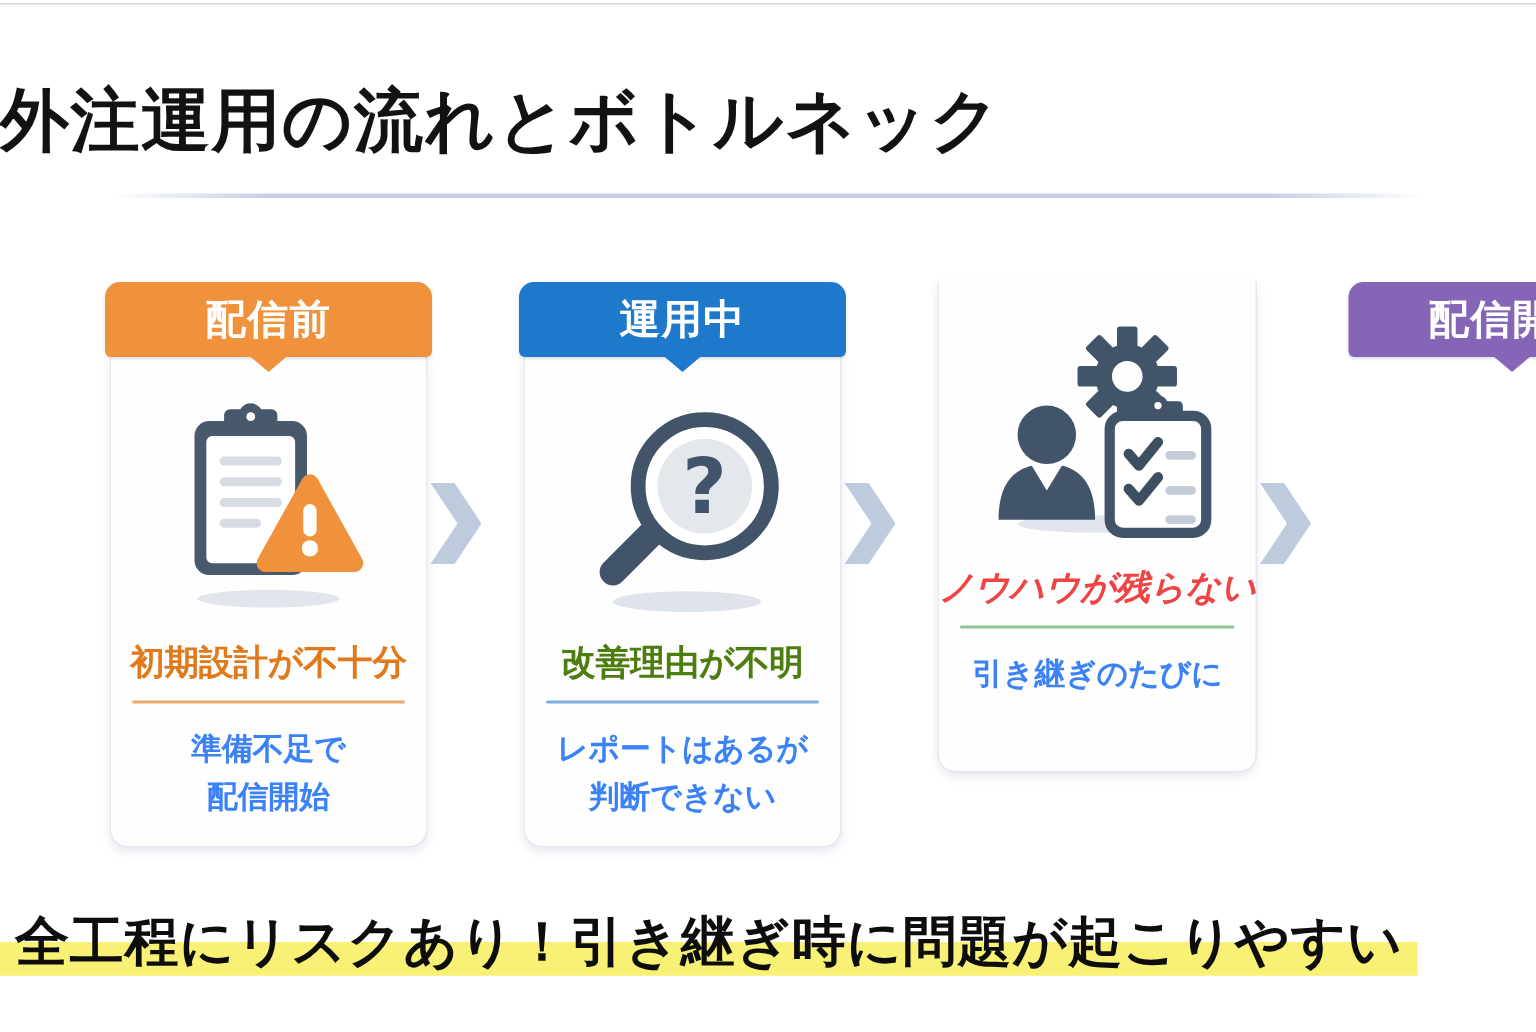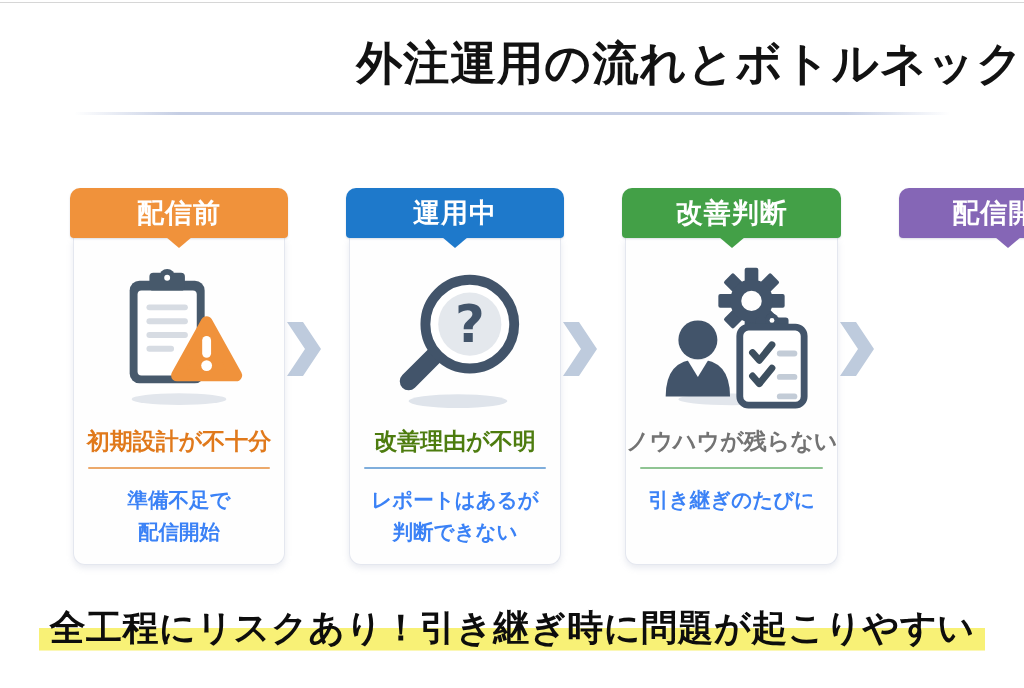--- a/index.html
+++ b/index.html
@@ -6,21 +6,21 @@
   html,body { width:1024px; height:688px; }
   body {
     font-family: "Liberation Sans", "DejaVu Sans", sans-serif;
     background:#ffffff; overflow:hidden; position:relative;
   }
   .slide { width:1024px; height:688px; position:relative; background:#ffffff; }
   .top-hairline { position:absolute; top:2px; left:0; right:0; height:1px; background:#d6d6d6; }
 
   
   .title {
-    padding-top:33px; text-align:right;
+    padding-top:50px; text-align:left;
     font-size:46px; font-weight:800; color:#121212; letter-spacing:1px;
   }
   .title-divider {
     width:876px; height:3px; margin:17px auto 0;
     background:linear-gradient(90deg, rgba(197,206,228,0) 0%, #c5cee4 12%, #c5cee4 88%, rgba(197,206,228,0) 100%);
     border-radius:2px;
   }
 
   
   .cards-row {
@@ -49,28 +49,28 @@
   .subtitle { font-size:23px; font-weight:800; margin-top:2px; white-space:nowrap; }
   .subtitle-rule { height:2px; margin:10px 14px 0; border-radius:1px; }
   .desc { margin-top:15px; font-size:20.5px; line-height:1.55; color:#3b82f6; font-weight:600; }
 
   
   .bg-0 { background:#f0923b; } .notch-0 { border-top-color:#f0923b; }
   .fg-0 { color:#e0791b; } .rule-0 { background:#eca96b; }
   .bg-1 { background:#1e79cb; } .notch-1 { border-top-color:#1e79cb; }
   .fg-1 { color:#4d7c0f; } .rule-1 { background:#7faedc; }
   .bg-2 { background:#43a047; } .notch-2 { border-top-color:#43a047; }
-  .fg-2 { color:#737373; } .rule-2 { background:#8fc493; }
+  .fg-2 { color:#ef4444;font-style:italic; } .rule-2 { background:#8fc493; }
   .bg-3 { background:#8566b6; } .notch-3 { border-top-color:#8566b6; }
   .fg-3 { color:#7c5bb5; } .rule-3 { background:#b3a0d4; }
 
   .arrow { flex:1 1 auto; display:flex; justify-content:center; margin-top:134px; }
 
   
-  .footer { position:absolute; top:604px; left:0; right:0; text-align:center; }
+  .footer { position:absolute; top:604px; left:0; right:0; }
   .footer .hl {
     display:inline-block; font-size:36px; font-weight:800; color:#0d0d0d;
     letter-spacing:.5px; padding:0 10px;
     background-image:linear-gradient(#f8f176,#f8f176);
     background-repeat:no-repeat; background-size:100% 46%; background-position:0 92%;
   }
 </style>
 </head>
 <body>
 
@@ -146,24 +146,20 @@
       </div>
     </div>
 
     <div class="arrow">
       <svg width="36" height="54" viewBox="0 0 36 54">
           <path d="M2 0 H18 L36 27 L18 54 H2 L20 27 Z" fill="#becbdd"></path>
         </svg>
     </div>
 
     <div class="card">
-      <div class="card-header bg-2">
-        <span>改善判断</span>
-        <div class="notch notch-2"></div>
-      </div>
       <div class="card-body">
         <div class="icon-wrap">
           <svg width="156" height="150" viewBox="0 0 160 150">
             <ellipse cx="80" cy="141" rx="55" ry="6" fill="#e2e6ec"></ellipse>
             <g transform="translate(100,40)" fill="#42546a">
               <g>
                 <rect x="-7" y="-34" width="14" height="16" rx="2"></rect>
                 <rect x="-7" y="-34" width="14" height="16" rx="2" transform="rotate(45)"></rect>
                 <rect x="-7" y="-34" width="14" height="16" rx="2" transform="rotate(90)"></rect>
                 <rect x="-7" y="-34" width="14" height="16" rx="2" transform="rotate(135)"></rect>

